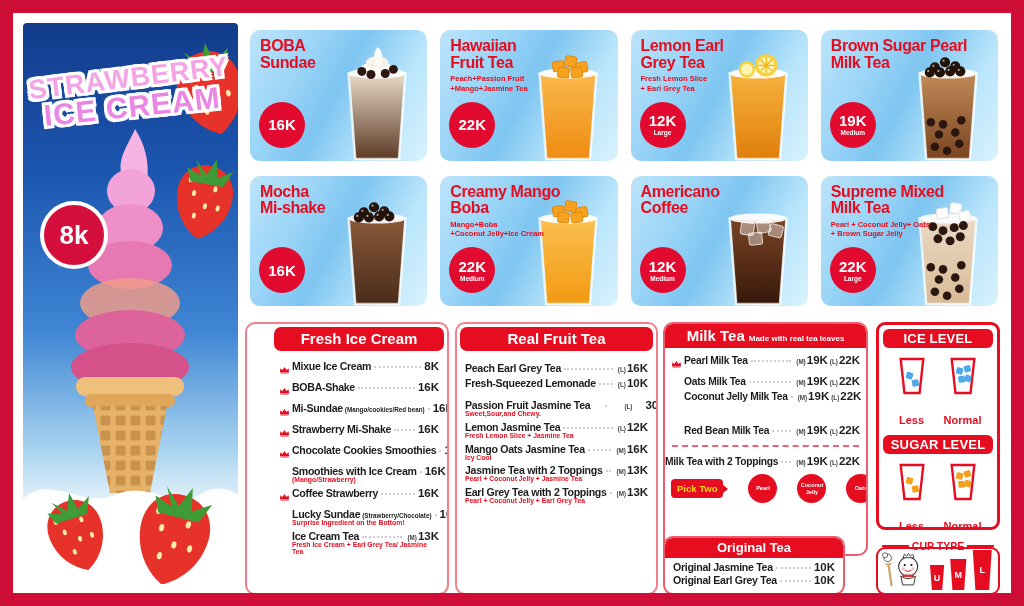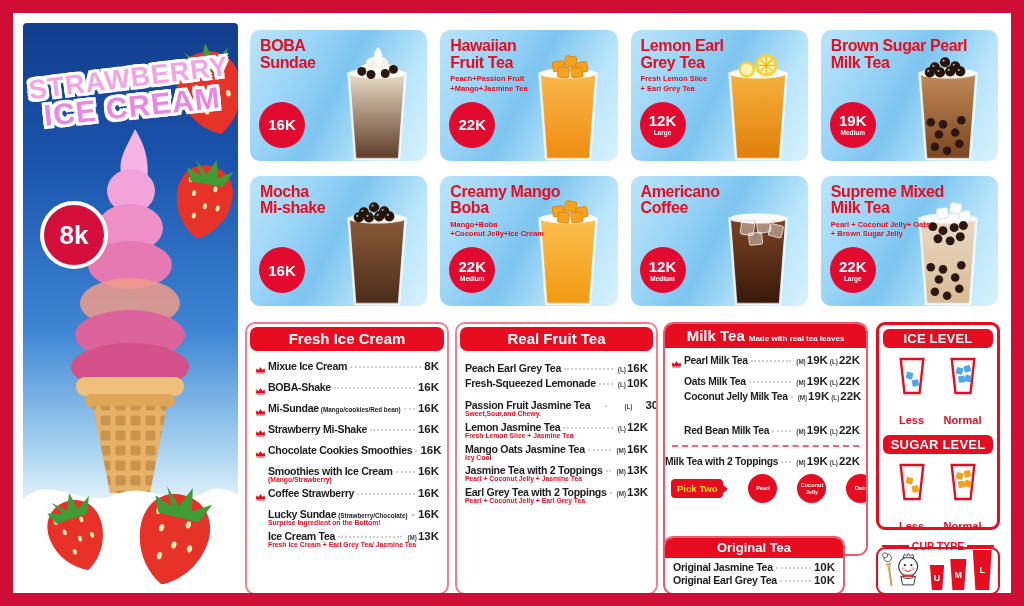--- a/index.html
+++ b/index.html
@@ -365,21 +365,21 @@
 Milk Tea</div>
         <div class="card-desc">Pearl + Coconut Jelly+ Oats
 + Brown Sugar Jelly</div>
         <div class="price-badge">
           <span class="pb-price">22K</span>
           <span class="pb-size">Large</span>
         </div>
       </div>
     </section>
 
-  <section class="panel" style="left:245px;top:322px;width:204px;height:273px;">
+  <section class="panel" style="left:245px;top:322px;width:204px;height:273px;padding-left:24px;">
     <div class="panel-header">Fresh Ice Cream</div>
     <div class="list" id="list-fresh">
         <div class="mi">
           <div class="mi-main">
             <span class="crown"><svg viewBox="0 0 24 17" width="11" height="8">
                 <path d="M2 13 L3.2 4.5 L7.5 8.5 L12 2 L16.5 8.5 L20.8 4.5 L22 13 Z" fill="#e50d1f"></path>
                 <rect x="3" y="13.8" width="18" height="2.2" fill="#e50d1f"></rect>
               </svg></span>
             <span class="mi-label">Mixue Ice Cream</span>
             <span class="leader"></span>

